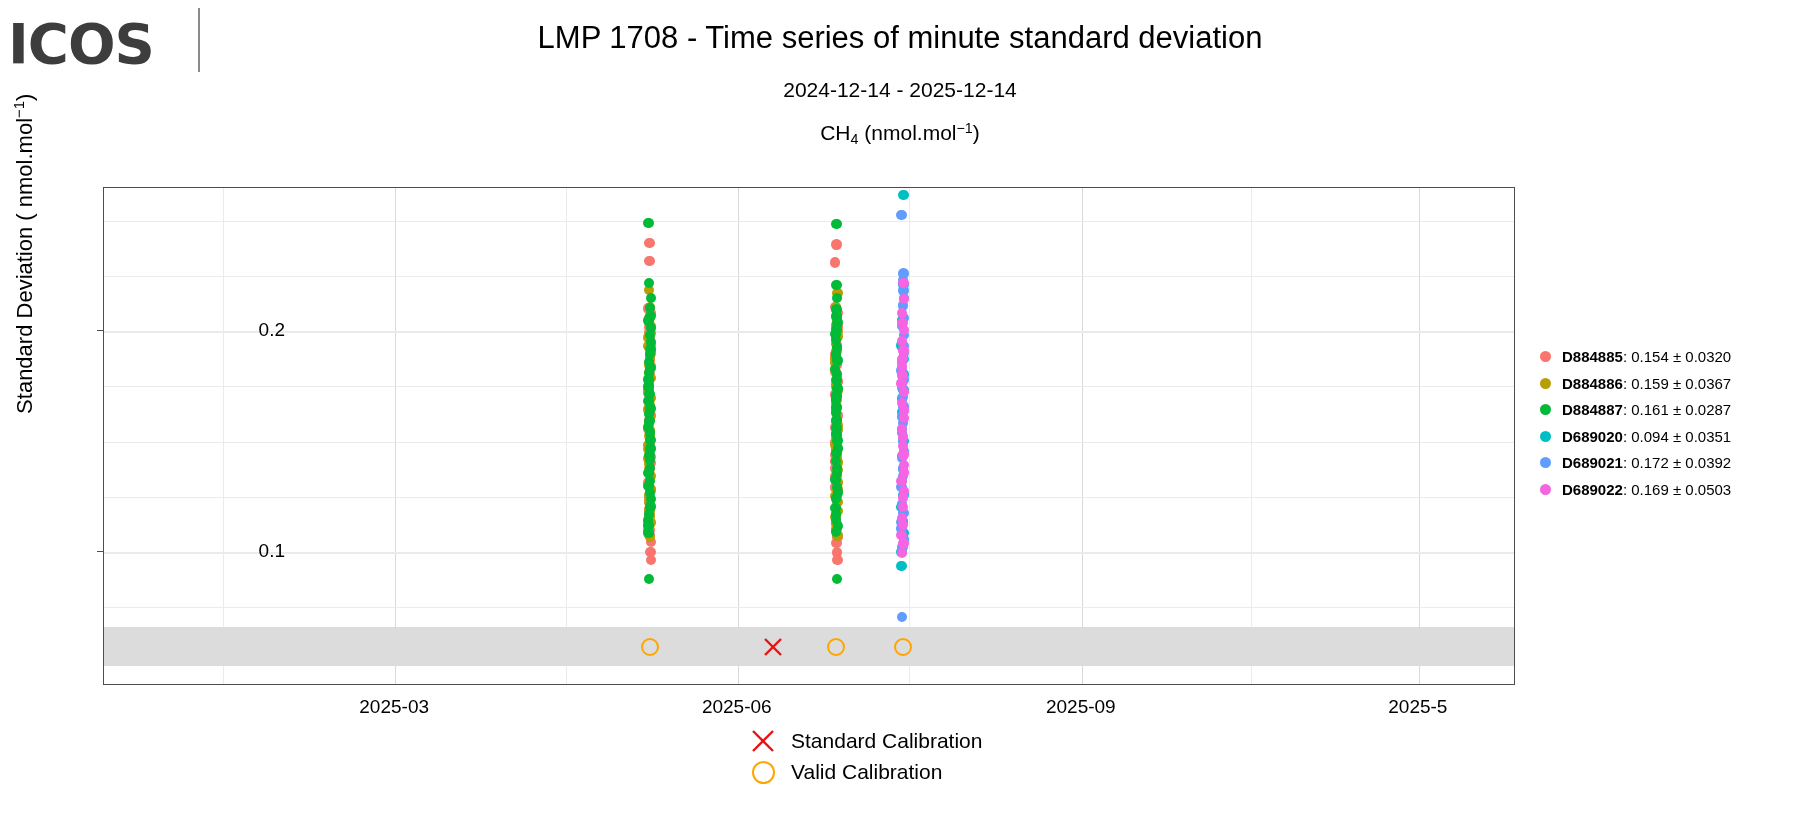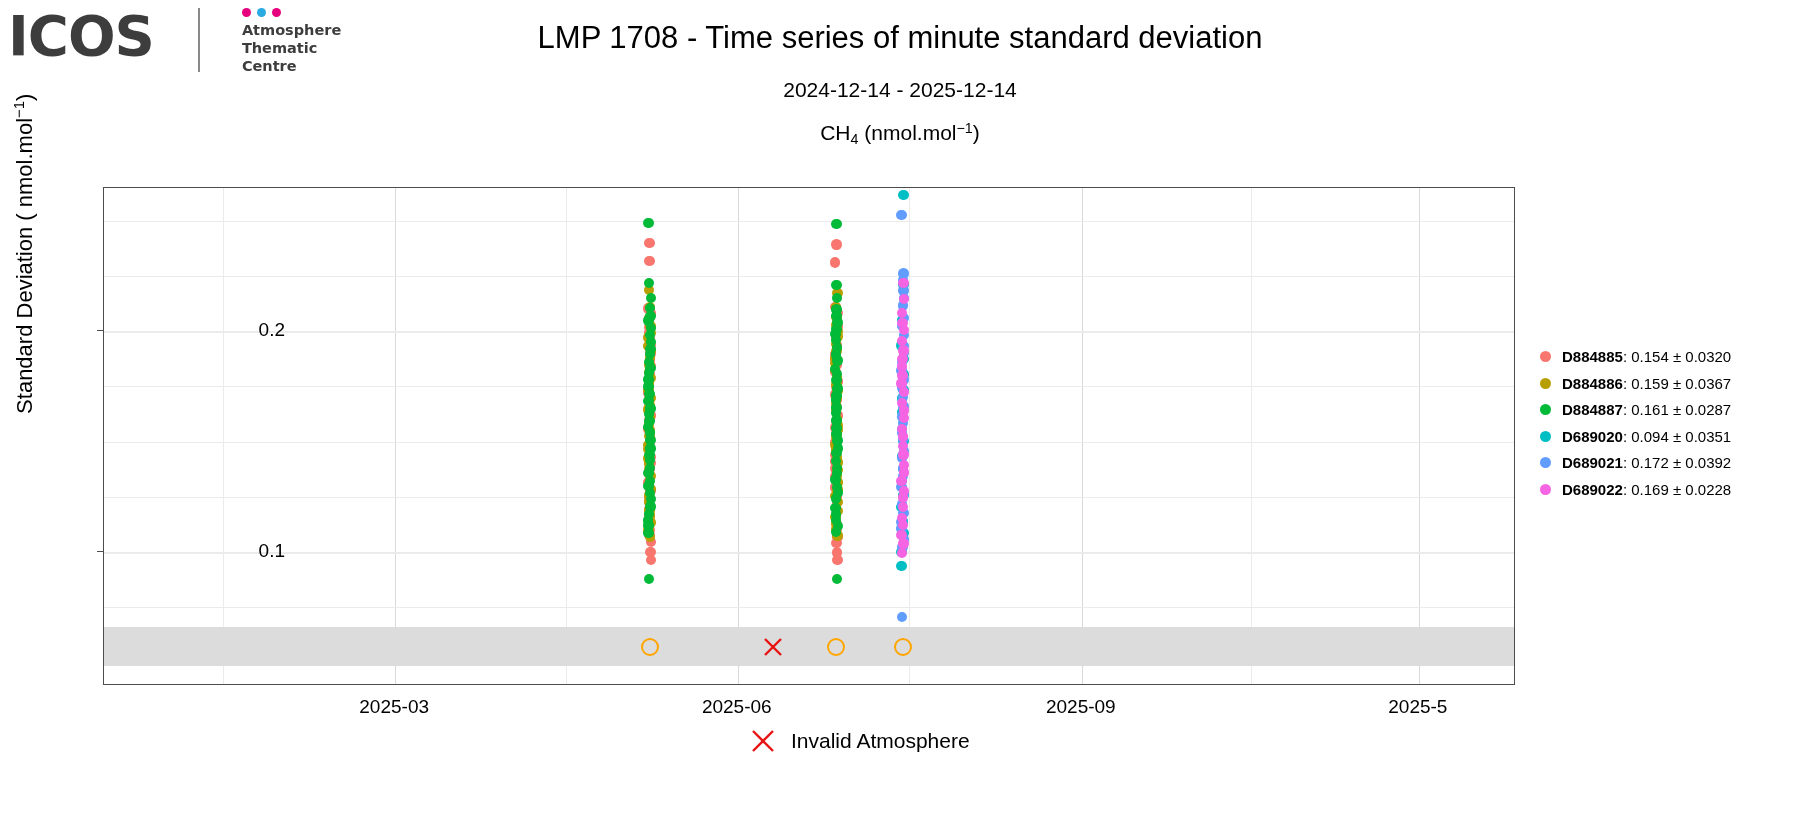--- a/index.html
+++ b/index.html
@@ -6,21 +6,21 @@
   html, body {
     margin: 0; padding: 0;
     width: 1800px; height: 825px;
     background: #ffffff;
     font-family: "Liberation Sans", sans-serif;
     overflow: hidden;
   }
   #root { position: relative; width: 1800px; height: 825px; }
 
   
-  .logo-wrap { position: absolute; left: 8px; top: 8px; display: flex; align-items: flex-start; gap: 26px; }
+  .logo-wrap { position: absolute; left: 8px; top: 8px; display: flex; align-items: flex-end; gap: 26px; }
   .logo-text {
     font-family: "DejaVu Sans", sans-serif;
     font-weight: 700; font-size: 56px; letter-spacing: -1px;
     color: #3d3d3d; line-height: 1;
   }
   .logo-divider { width: 2px; height: 64px; background: #8a8a8a; margin: 0 16px 0 18px; }
   .logo-right { display: flex; flex-direction: column; justify-content: center; }
   .logo-dots { display: flex; gap: 6px; margin-bottom: 5px; }
   .logo-dots i { width: 9px; height: 9px; border-radius: 50%; display: block; }
   .logo-sub {
@@ -115,32 +115,20 @@
   .bl-circ { width: 23px; height: 23px; border-radius: 50%; border: 2.5px solid #FFA500; }
 </style>
 </head>
 <body>
 
 <div id="root">
 
   <div class="logo-wrap">
     <div class="logo-text">ICOS</div>
     <div class="logo-divider"></div>
-    <div class="logo-right">
-      <div class="logo-dots">
-        <i style="background: rgb(230, 0, 126);"></i>
-        <i style="background: rgb(41, 171, 226);"></i>
-        <i style="background: rgb(230, 0, 126);"></i>
-      </div>
-      <div class="logo-sub">
-        <div>Atmosphere</div>
-        <div>Thematic</div>
-        <div>Centre</div>
-      </div>
-    </div>
   </div>
 
 
   <div class="title">LMP 1708 - Time series of minute standard deviation</div>
   <div class="subtitle1">2024-12-14 - 2025-12-14</div>
   <div class="subtitle2">
     <span>CH</span><span class="sub">4</span><span> (nmol.mol</span><span class="sup">−1</span><span>)</span>
   </div>
 
   <div id="plot">
@@ -529,29 +517,35 @@
         <span>: 0.094 ± 0.0351</span>
       </div>
       <div class="leg-row">
         <span class="leg-dot" style="background: rgb(97, 156, 255);"></span>
         <span class="leg-id">D689021</span>
         <span>: 0.172 ± 0.0392</span>
       </div>
       <div class="leg-row">
         <span class="leg-dot" style="background: rgb(245, 100, 227);"></span>
         <span class="leg-id">D689022</span>
-        <span>: 0.169 ± 0.0228</span>
+        <span>: 0.169 ± 0.0503</span>
       </div>
     </div>
 
   <div id="botlegend">
     <div class="bl-row">
       <span class="bl-sym">
         <svg width="26" height="26" viewBox="0 0 26 26" aria-hidden="true">
           <line x1="3" y1="3" x2="23" y2="23" stroke="#E81313" stroke-width="2.4"></line>
           <line x1="23" y1="3" x2="3" y2="23" stroke="#E81313" stroke-width="2.4"></line>
         </svg>
       </span>
-      <span>Invalid Atmosphere</span>
+      <span>Standard Calibration</span>
+    </div>
+    <div class="bl-row">
+      <span class="bl-sym">
+        <span class="bl-circ"></span>
+      </span>
+      <span>Valid Calibration</span>
     </div>
   </div>
 
 </div>
 
 </body></html>

